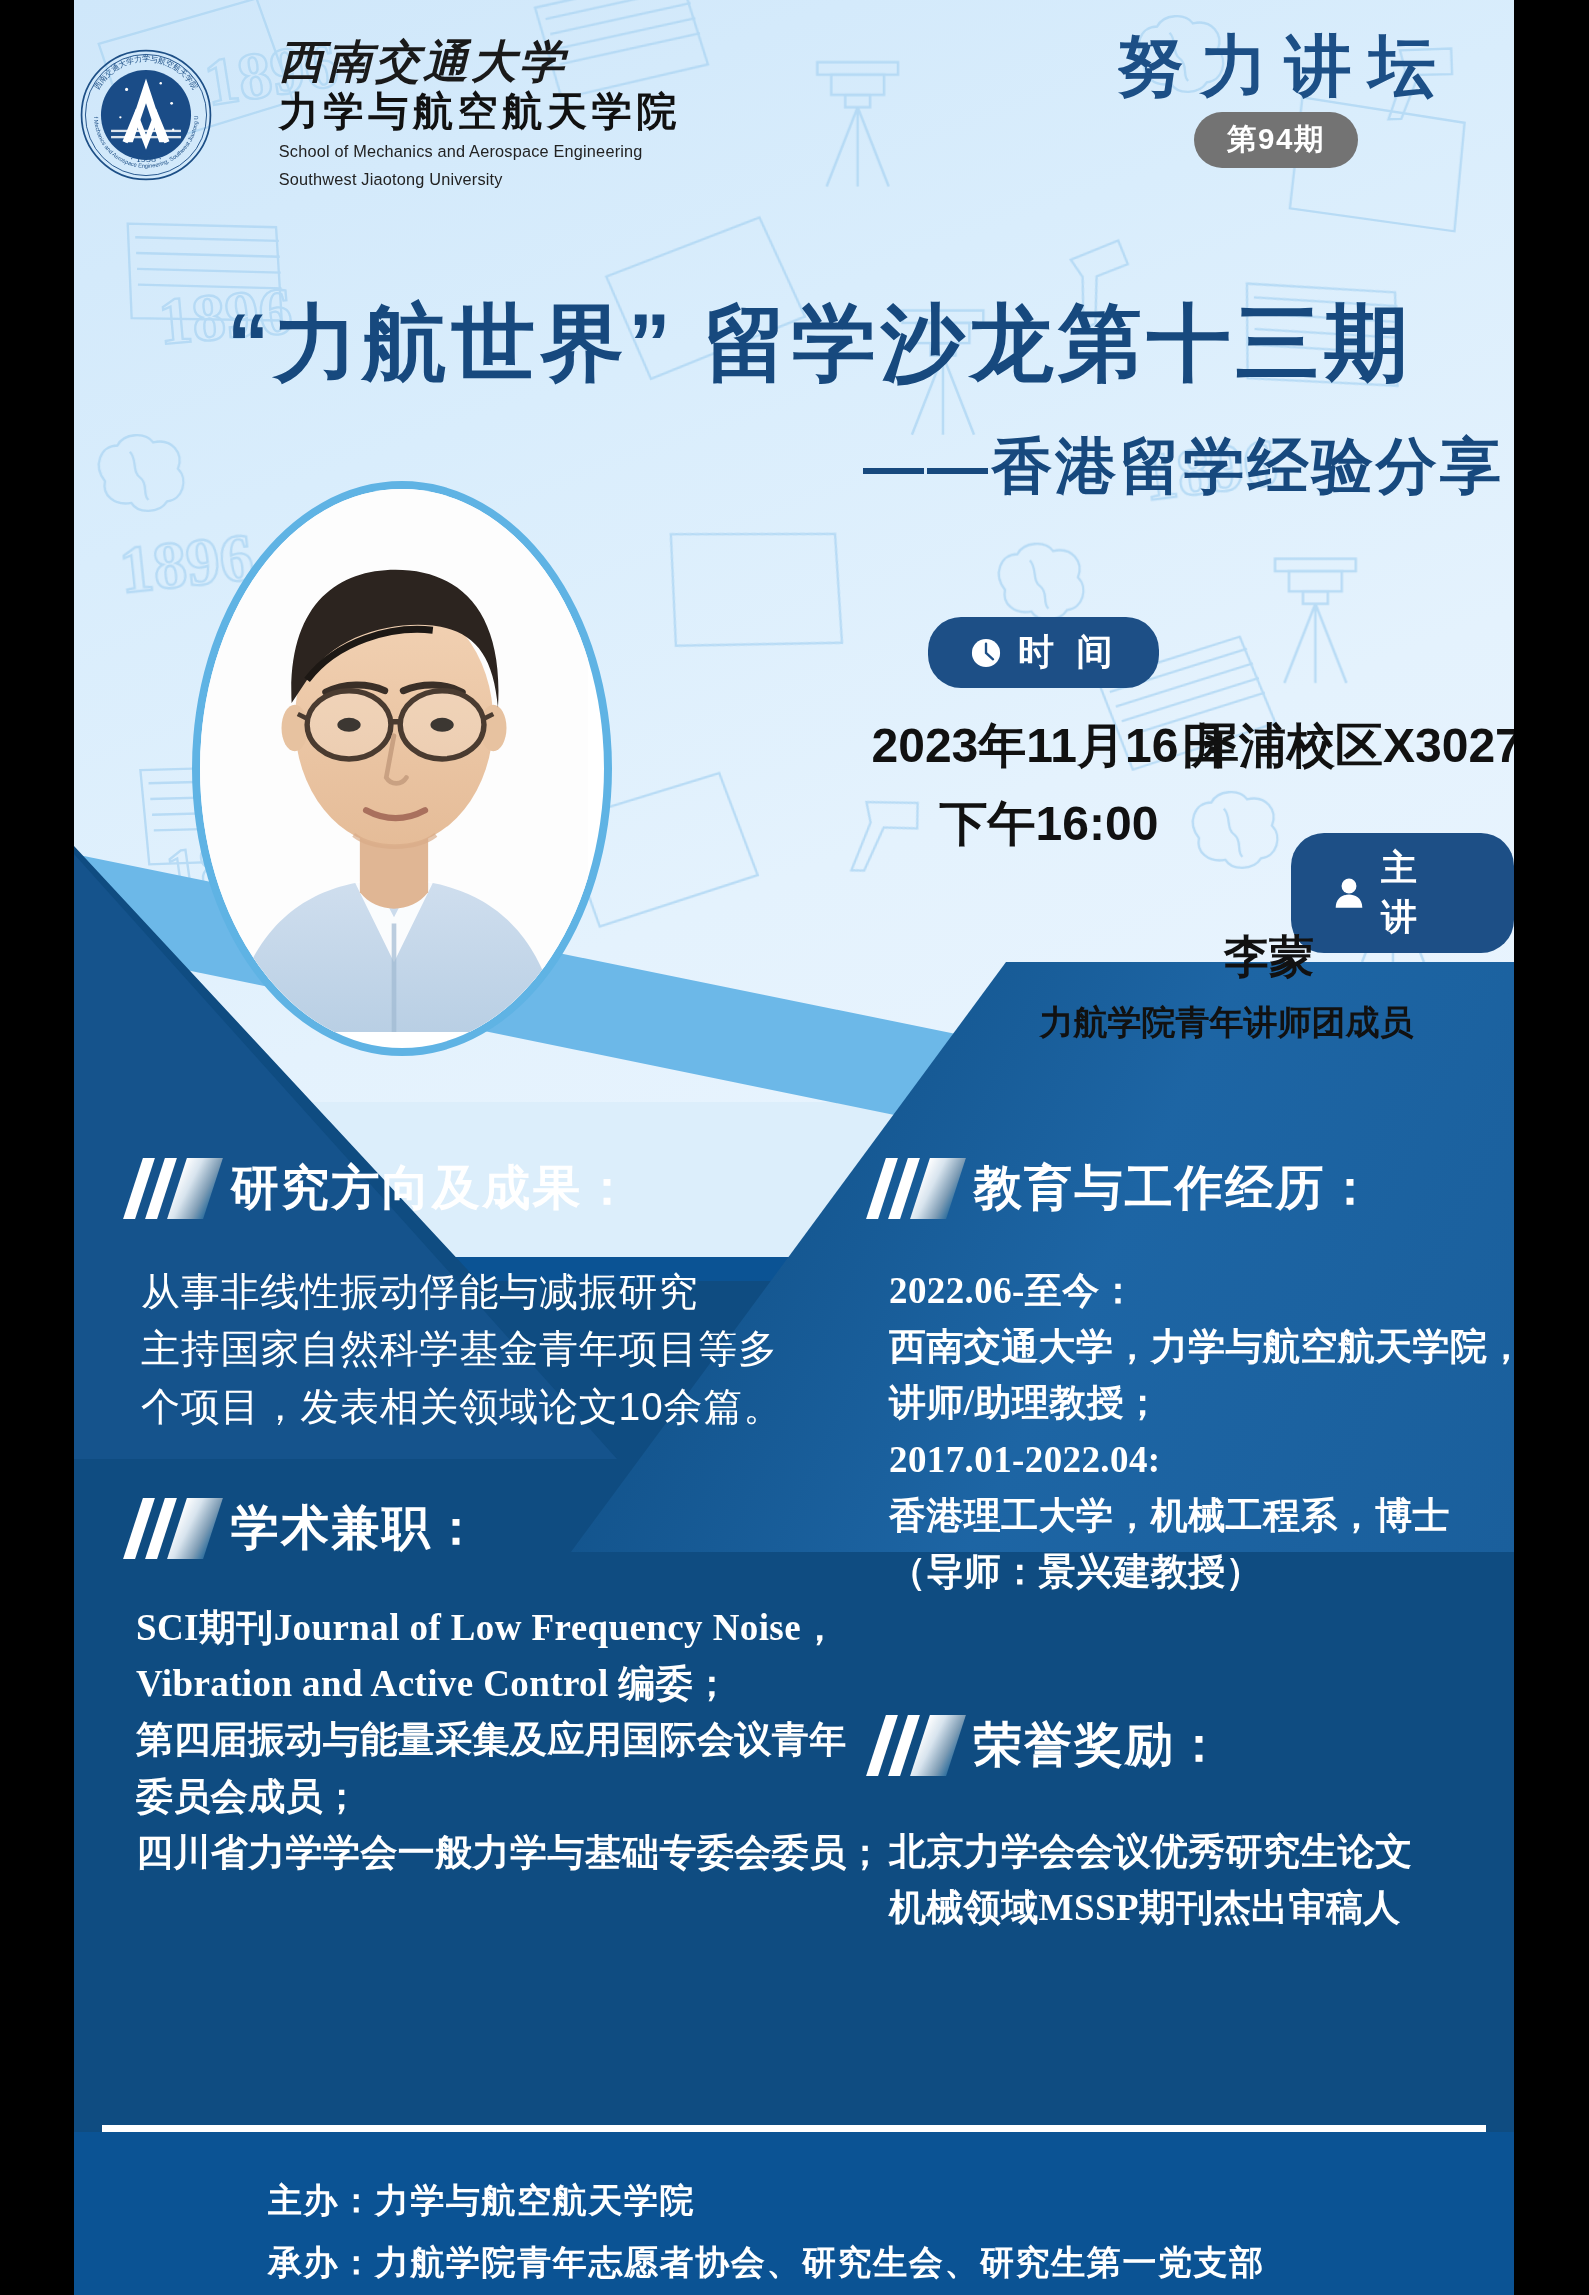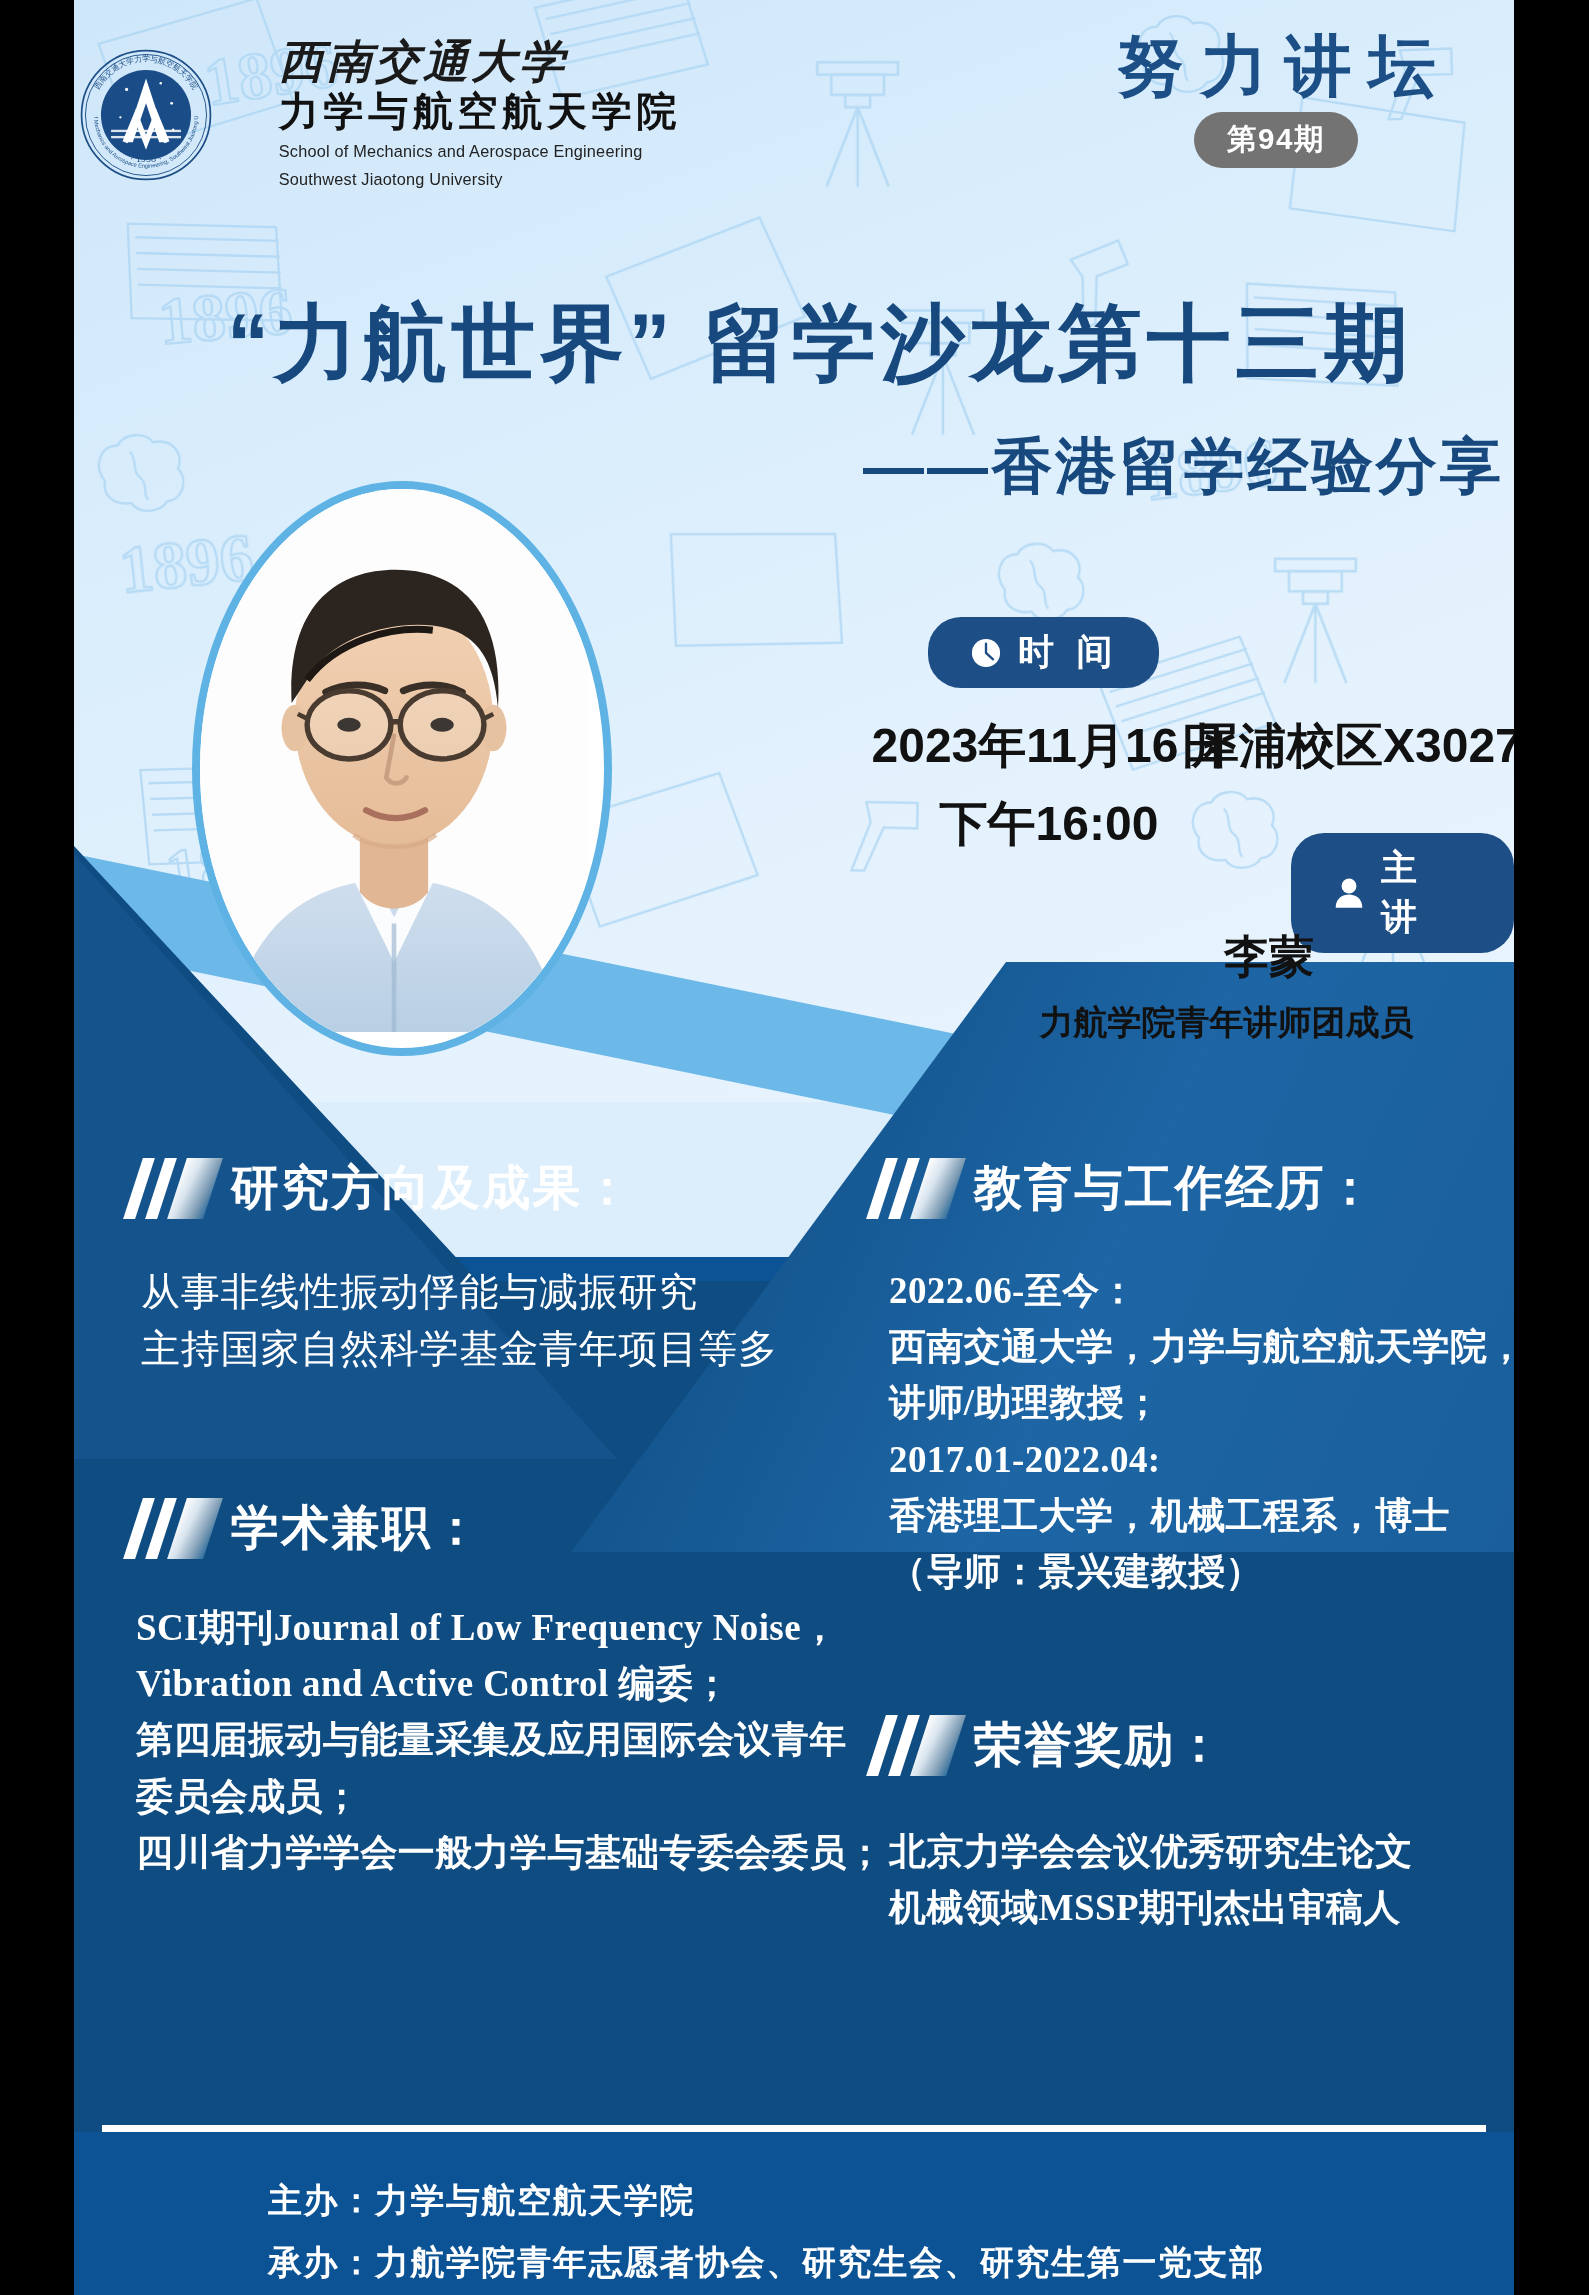--- a/index.html
+++ b/index.html
@@ -332,20 +332,21 @@
     <span class="bars">
           <i></i>
           <i></i>
           <i></i>
         </span>
     <span class="sec-label">研究方向及成果：</span>
   </div>
   <div class="btxt ft-hei" style="left:67px; top:1263px;">
     <div class="ln">从事非线性振动俘能与减振研究</div>
     <div class="ln">主持国家自然科学基金青年项目等多</div>
+    <div class="ln">个项目，发表相关领域论文10余篇。</div>
   </div>
 
   <div class="sec-head" style="left:56px; top:1496px;justify-content:space-between;">
     <span class="bars">
           <i></i>
           <i></i>
           <i></i>
         </span>
     <span class="sec-label">学术兼职：</span>
   </div>

